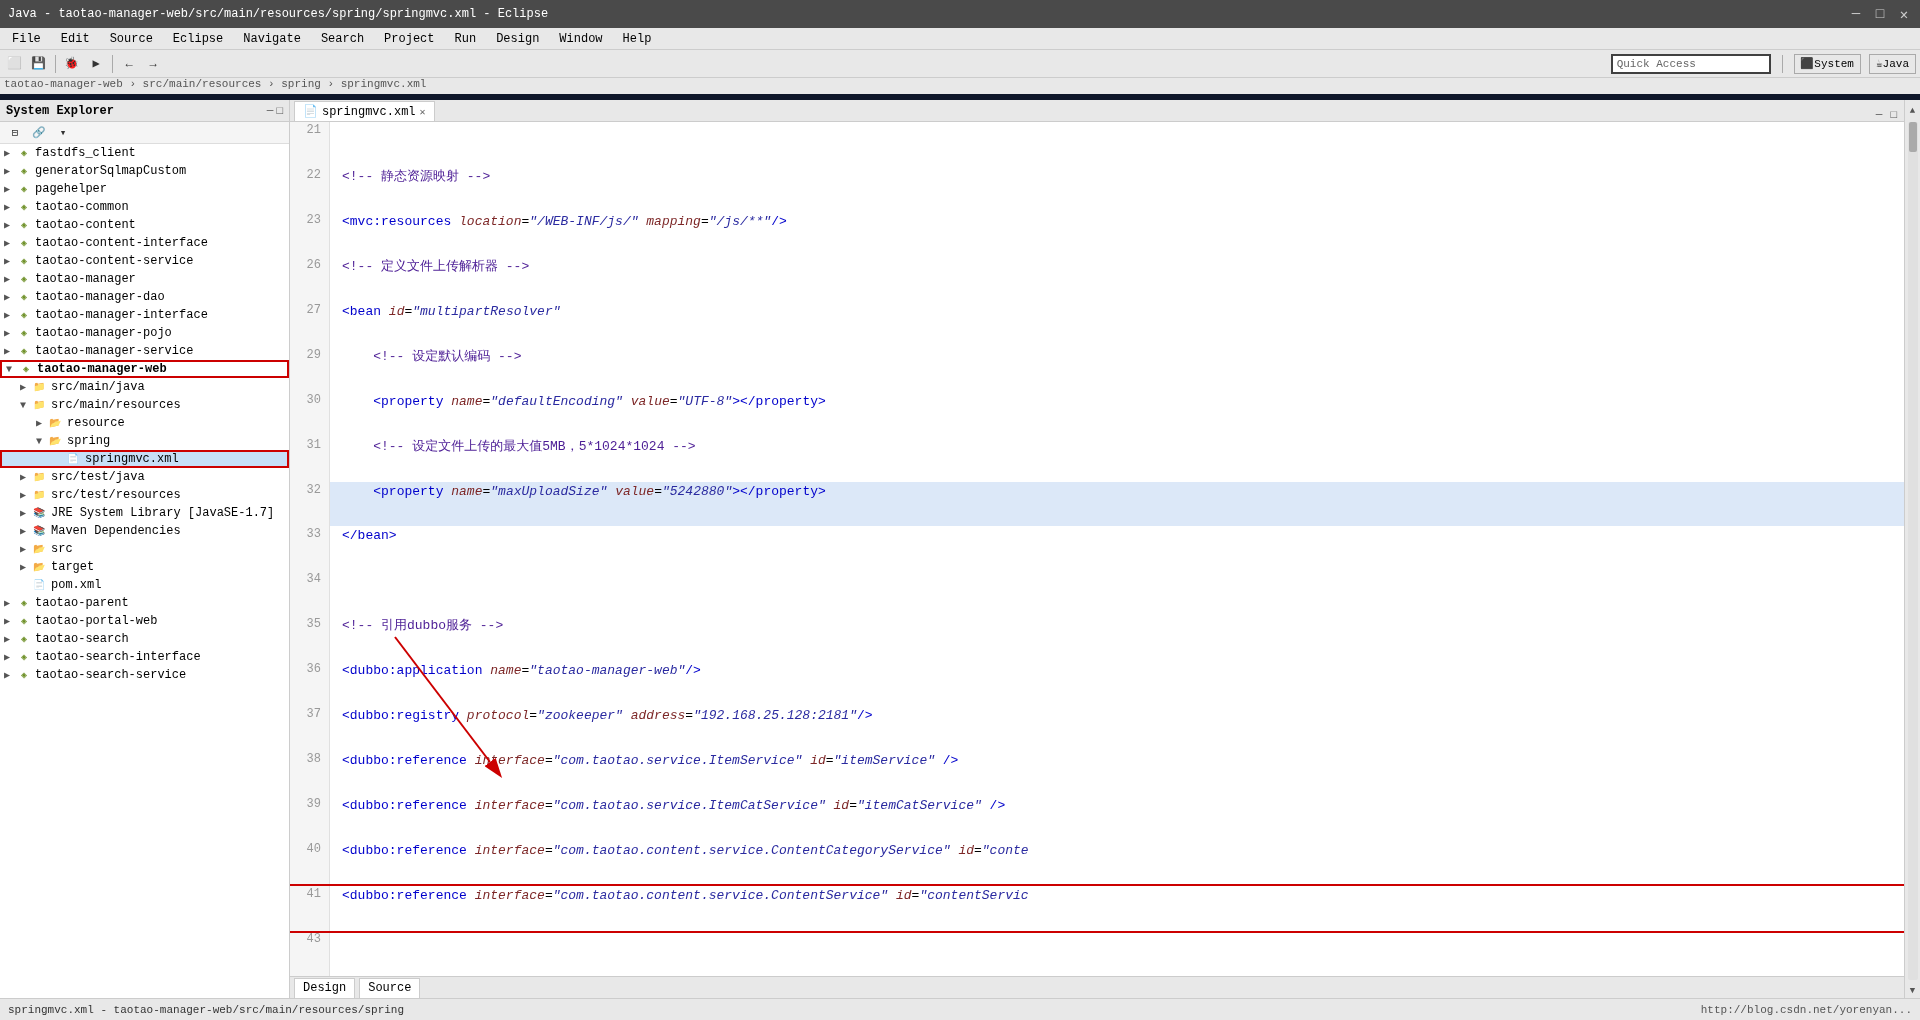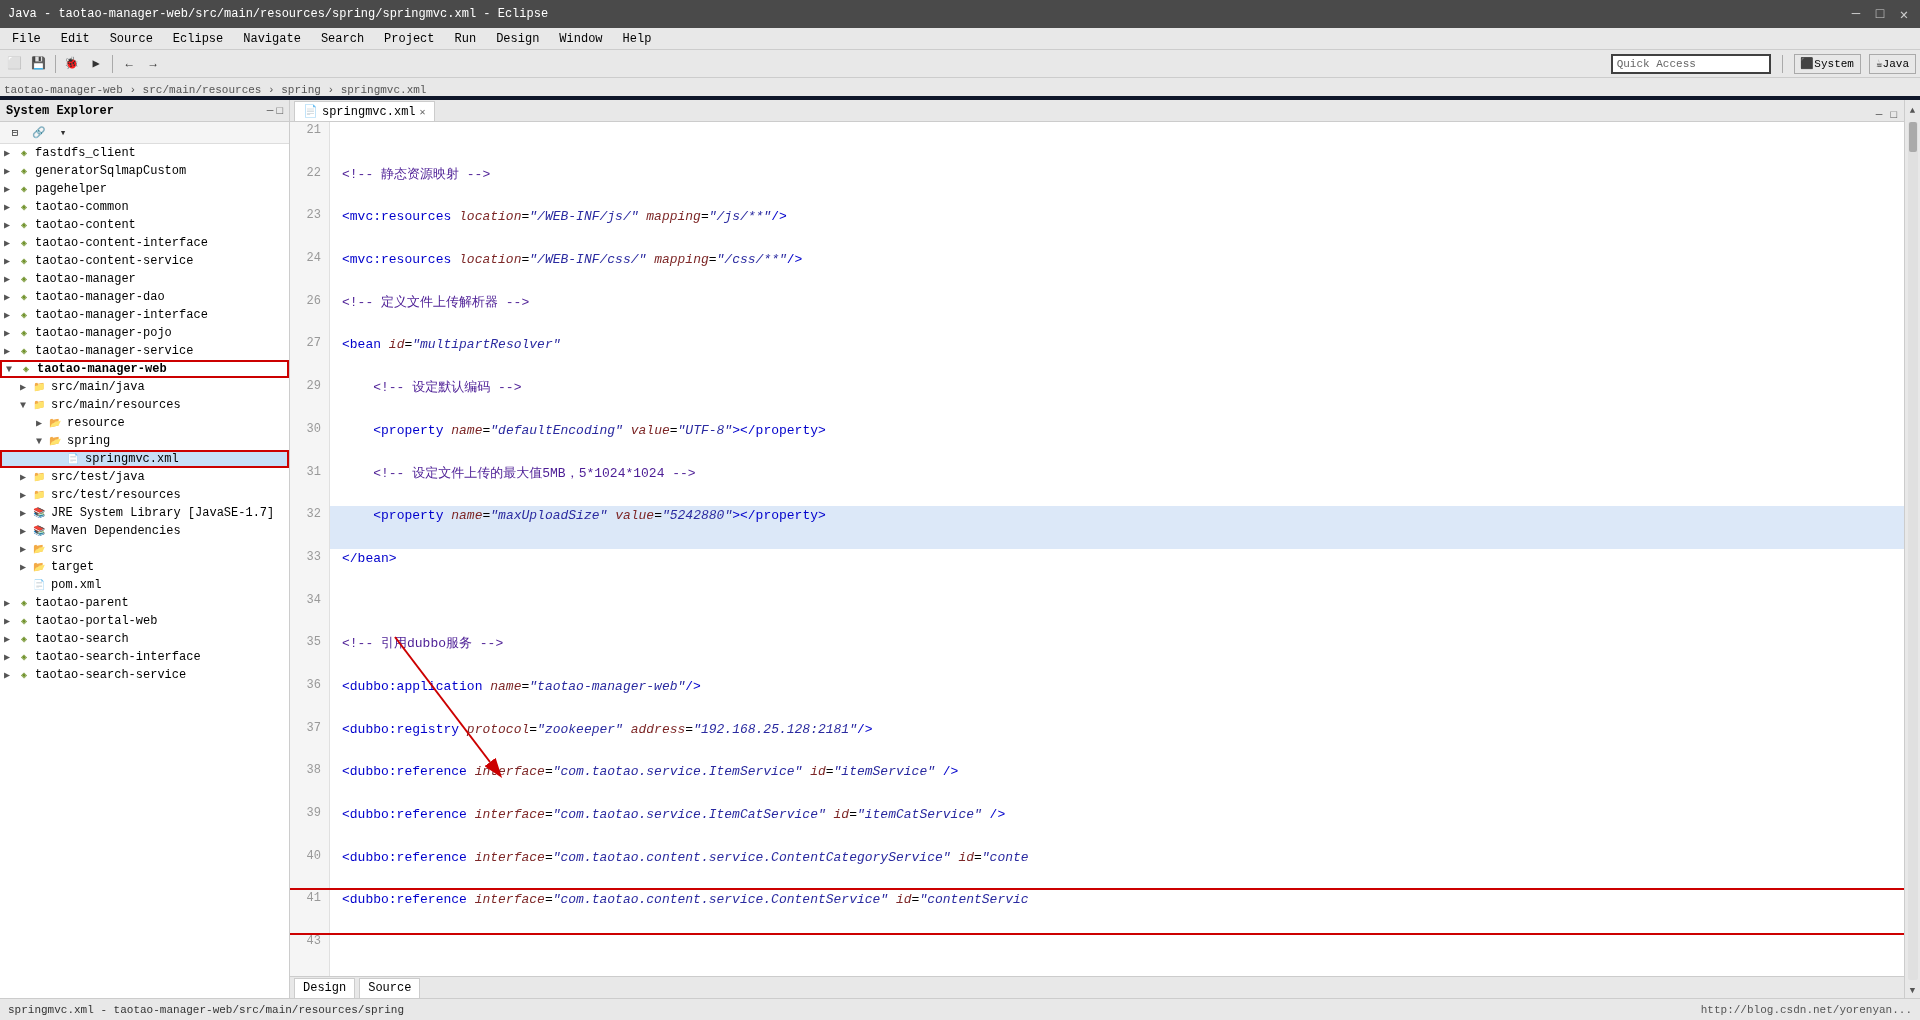--- a/index.html
+++ b/index.html
@@ -220,23 +220,23 @@
       align-items: center;
       padding: 0 8px;
       font-size: 11px;
       color: #333;
     }
 
     
     #second-toolbar {
       background: #e8e8e8;
       height: 22px;
-      border-bottom: 4px solid #0f172a;
-      display: flex;
-      align-items: flex-end;
+      border-bottom: 6px solid #0f172a;
+      display: flex;
+      align-items: flex-start;
       padding: 0 4px;
       font-size: 11px;
       gap: 4px;
     }
 
     
     ::-webkit-scrollbar { width: 10px; height: 10px; }
     ::-webkit-scrollbar-track { background: #f0f0f0; }
     ::-webkit-scrollbar-thumb { background: #bbb; border: 1px solid #999; }
 
@@ -500,24 +500,20 @@
         </div>
         <div class="code-line">
           <span class="line-num">22</span>
           <span class="line-content"><span class="xml-comment">&lt;!-- 静态资源映射 --&gt;</span></span>
         </div>
         <div class="code-line">
           <span class="line-num">23</span>
           <span class="line-content"><span class="xml-bracket">&lt;</span><span class="xml-tag">mvc:resources</span> <span class="xml-attr">location</span>=<span class="xml-value">"/WEB-INF/js/"</span> <span class="xml-attr">mapping</span>=<span class="xml-value">"/js/**"</span><span class="xml-bracket">/&gt;</span></span>
         </div>
         <div class="code-line">
-          <span class="line-num">24</span>
-          <span class="line-content"><span class="xml-bracket">&lt;</span><span class="xml-tag">mvc:resources</span> <span class="xml-attr">location</span>=<span class="xml-value">"/WEB-INF/css/"</span> <span class="xml-attr">mapping</span>=<span class="xml-value">"/css/**"</span><span class="xml-bracket">/&gt;</span></span>
-        </div>
-        <div class="code-line">
           <span class="line-num">26</span>
           <span class="line-content"><span class="xml-comment">&lt;!-- 定义文件上传解析器 --&gt;</span></span>
         </div>
         <div class="code-line">
           <span class="line-num">27</span>
           <span class="line-content"><span class="xml-bracket">&lt;</span><span class="xml-tag">bean</span> <span class="xml-attr">id</span>=<span class="xml-value">"multipartResolver"</span></span>
         </div>
         <div class="code-line">
           <span class="line-num">29</span>
           <span class="line-content">    <span class="xml-comment">&lt;!-- 设定默认编码 --&gt;</span></span>

